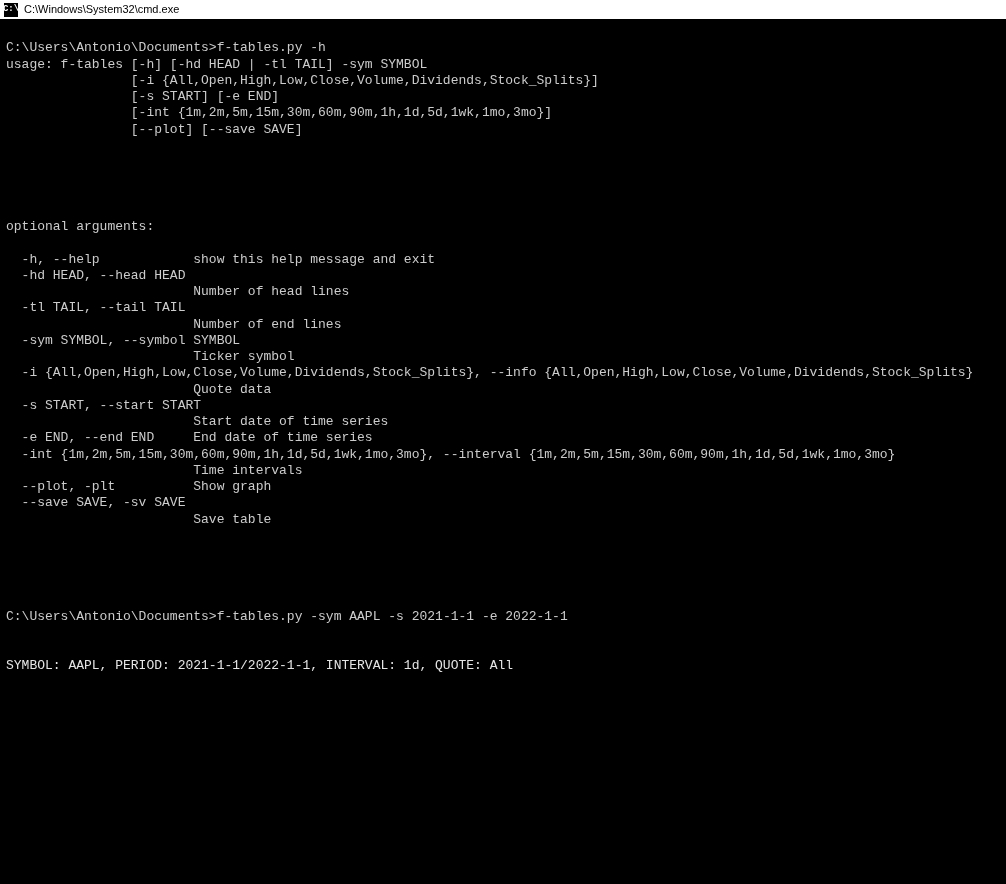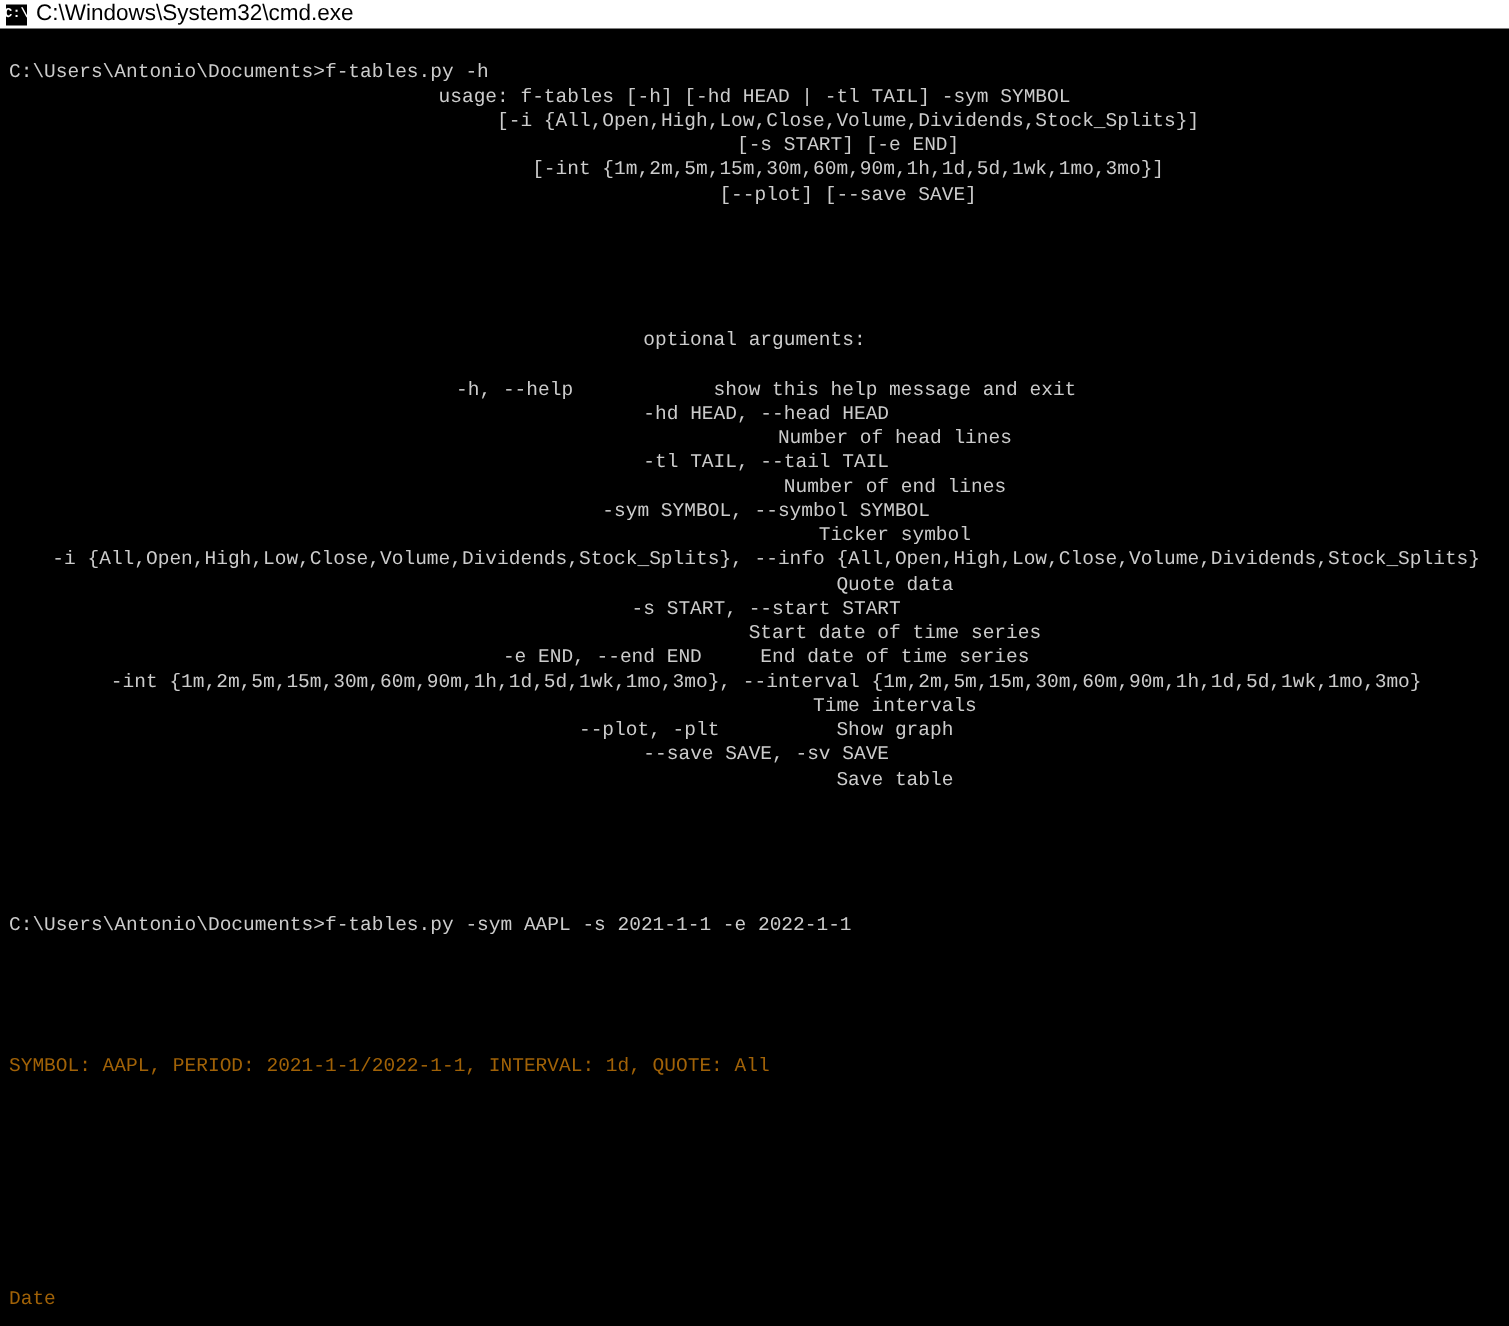--- a/index.html
+++ b/index.html
@@ -1,22 +1,22 @@
 <!DOCTYPE html>
 <html><head>
   <meta charset="utf-8">
   <style>
     * { margin: 0; padding: 0; box-sizing: border-box; }
     body { width: 1006px; height: 884px; background: #000; font-family: Consolas, 'Courier New', monospace; font-size: 13px; line-height: 1.25; overflow: hidden; }
     .titlebar { background: #fff; border-bottom: 1px solid #000; display: flex; align-items: center; height: 20px; padding: 0 4px; gap: 6px; }
     .titlebar-icon { width: 14px; height: 14px; background: #000; color: #fff; font-size: 9px; display: flex; align-items: center; justify-content: center; font-weight: bold; }
-    .titlebar-text { color: #000; font-family: 'Segoe UI', Tahoma, sans-serif; font-size: 15px; }
+    .titlebar-text { color: #000; font-family: 'Segoe UI', Tahoma, sans-serif; font-size: 11px; }
     .terminal { padding: 4px 6px; white-space: pre; color: #ccc; }
-    .white { color: #ccc; text-align: center; }
-    .green { color: #a16207; margin-top: 45px; }
+    .white { color: #ccc; }
+    .green { color: #e5e5e5; }
     @keyframes blink { 50% { opacity: 0; } }
     .row { display: block; }
   </style>
 </head>
 <body>
 
 <div class="titlebar">
   <span class="titlebar-icon">C:\</span>
   <span class="titlebar-text">C:\Windows\System32\cmd.exe</span>
 </div>
@@ -27,21 +27,20 @@
 <span class="row white"> </span>
 <span class="row white"> </span>
 <span class="row white">optional arguments:</span>
 <div><span class="row white">  -h, --help            show this help message and exit</span><span class="row white">  -hd HEAD, --head HEAD</span><span class="row white">                        Number of head lines</span><span class="row white">  -tl TAIL, --tail TAIL</span><span class="row white">                        Number of end lines</span><span class="row white">  -sym SYMBOL, --symbol SYMBOL</span><span class="row white">                        Ticker symbol</span><span class="row white">  -i {All,Open,High,Low,Close,Volume,Dividends,Stock_Splits}, --info {All,Open,High,Low,Close,Volume,Dividends,Stock_Splits}</span><span class="row white">                        Quote data</span><span class="row white">  -s START, --start START</span><span class="row white">                        Start date of time series</span><span class="row white">  -e END, --end END     End date of time series</span><span class="row white">  -int {1m,2m,5m,15m,30m,60m,90m,1h,1d,5d,1wk,1mo,3mo}, --interval {1m,2m,5m,15m,30m,60m,90m,1h,1d,5d,1wk,1mo,3mo}</span><span class="row white">                        Time intervals</span><span class="row white">  --plot, -plt          Show graph</span><span class="row white">  --save SAVE, -sv SAVE</span><span class="row white">                        Save table</span></div>
 <span class="row white"> </span>
 <span class="row white"> </span>
 <span class="white"><span>C:\Users\Antonio\Documents&gt;</span><span>f-tables.py -sym AAPL -s 2021-1-1 -e 2022-1-1</span></span>
 <span class="row white"> </span>
 <span class="row green">SYMBOL: AAPL, PERIOD: 2021-1-1/2022-1-1, INTERVAL: 1d, QUOTE: All</span>
 <span class="row green"> </span>
-<span class="row green">Date</span>
 
 
 
 
 
 
 
 
 
 

